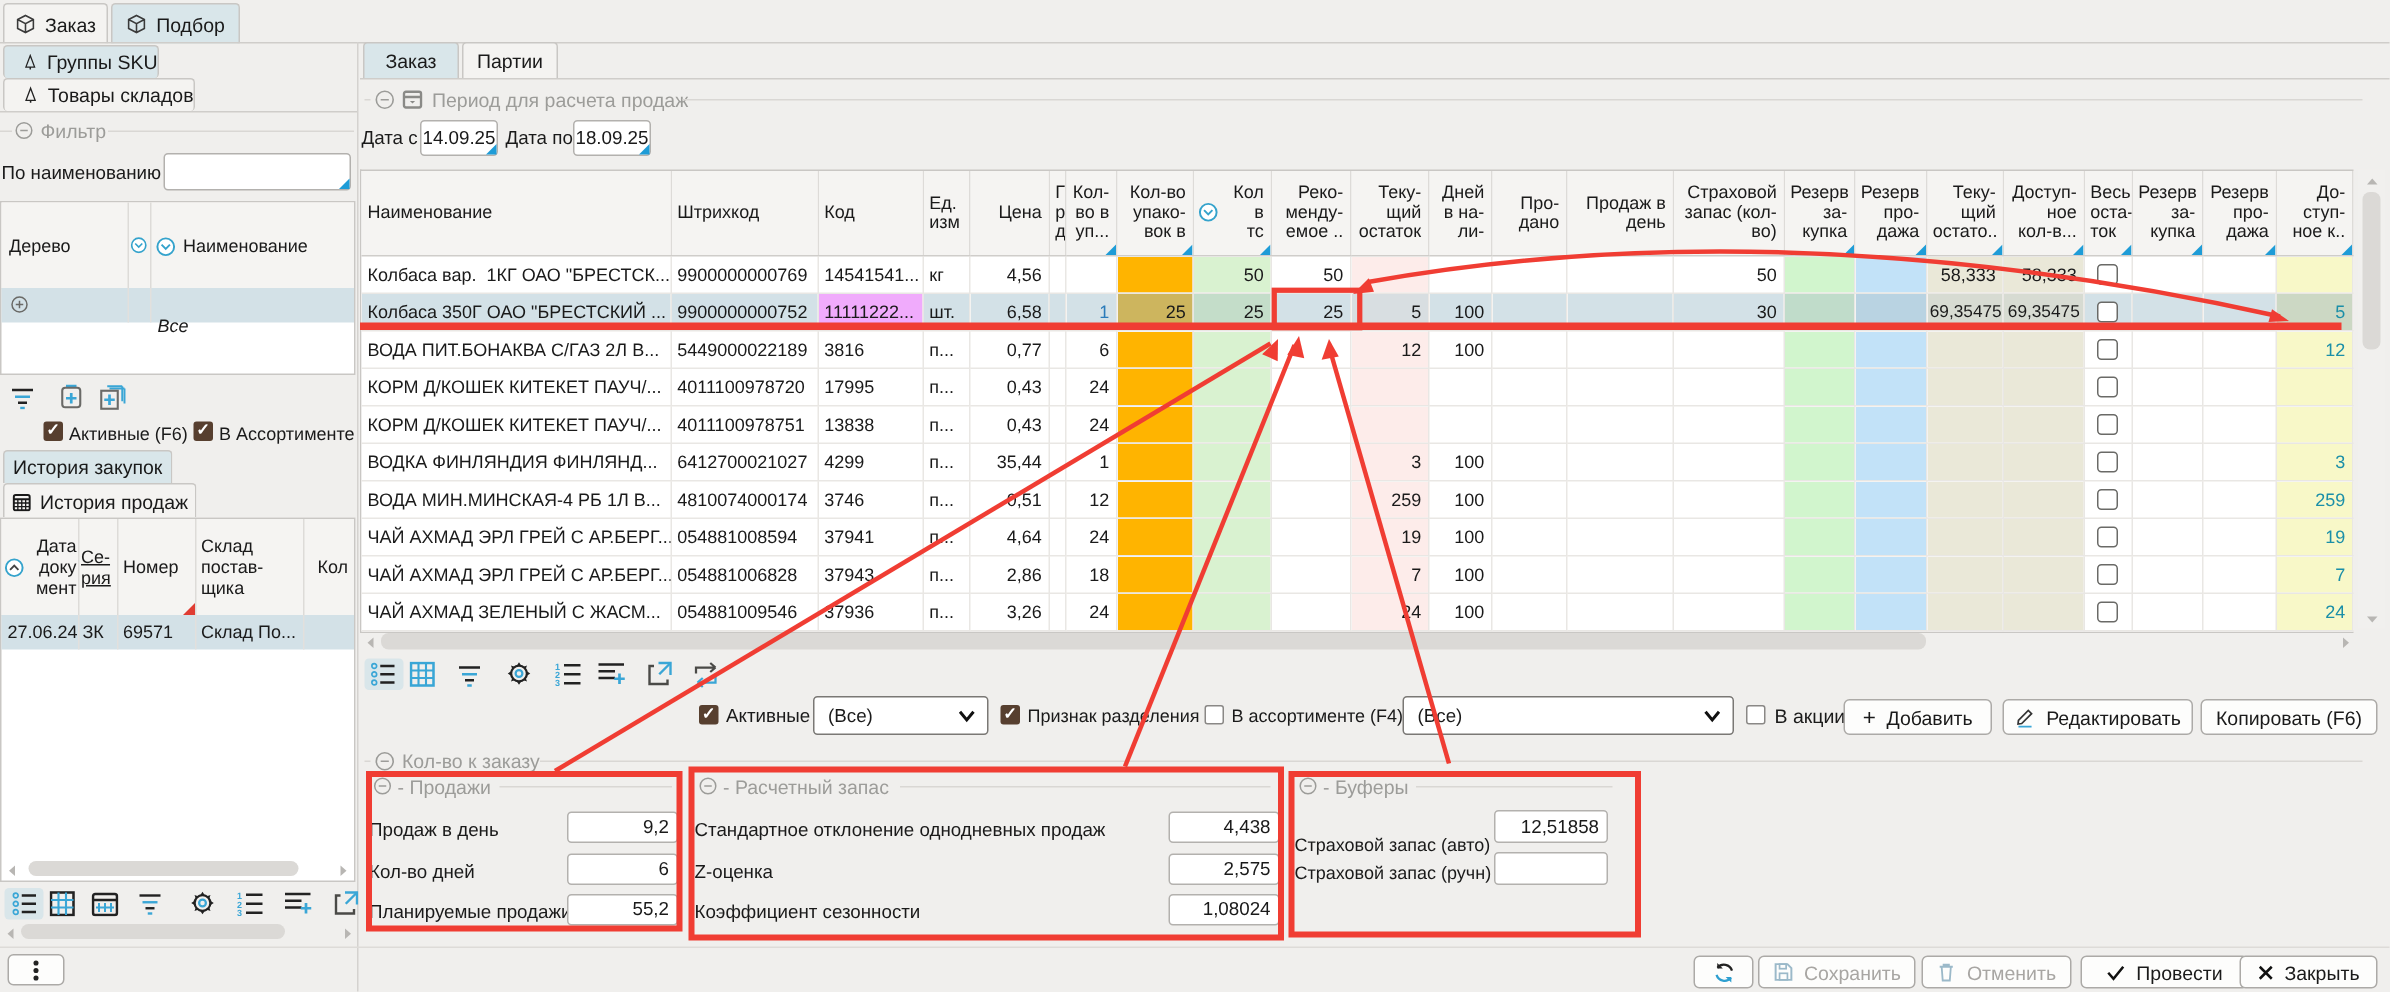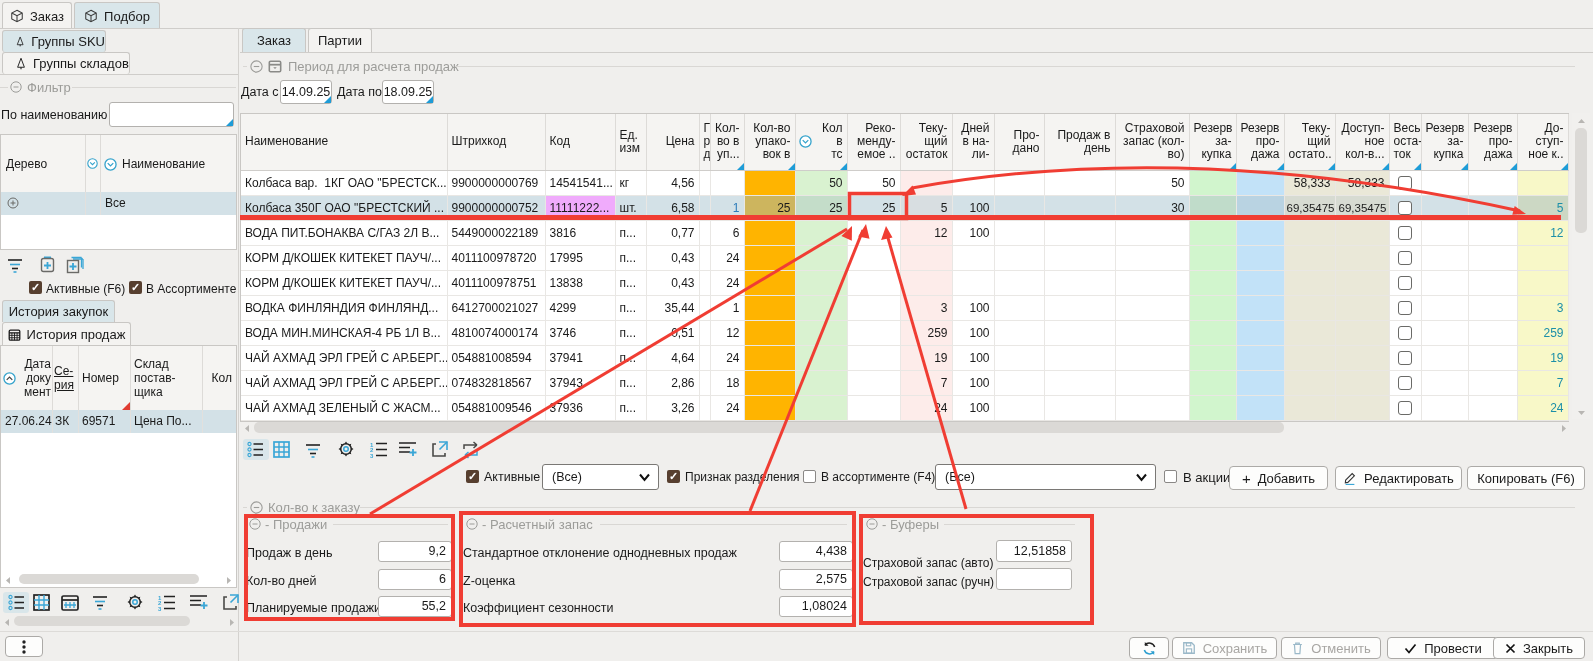--- a/index.html
+++ b/index.html
@@ -57,21 +57,21 @@
         <path d="M8 1 L12.5 13 L3.5 13 Z" fill="none" stroke="#222" stroke-width="1.3"></path>
         <path d="M8 13 L8 15.5" stroke="#222" stroke-width="1.5"></path>
       </svg>
       <span>Группы SKU</span>
     </div>
   <div class="tab abs" style="left:2px;top:52px;width:128px;height:22px;justify-content:flex-start;padding-left:12px;border-radius:3px;">
       <svg width="12" height="13" viewBox="0 0 16 16">
         <path d="M8 1 L12.5 13 L3.5 13 Z" fill="none" stroke="#222" stroke-width="1.3"></path>
         <path d="M8 13 L8 15.5" stroke="#222" stroke-width="1.5"></path>
       </svg>
-      <span>Группы складов</span>
+      <span>Товары складов</span>
     </div>
   <div class="gline abs" style="left:0;top:74px;width:238px;"></div>
 
   <svg class="abs" style="left:10px;top:81px;" width="12" height="12" viewBox="0 0 12 12">
       <circle cx="6" cy="6" r="5.2" fill="none" stroke="#9c9c99" stroke-width="1"></circle>
       <path d="M3.5 6 H8.5" stroke="#9c9c99" stroke-width="1"></path>
     </svg>
   <span class="gtx abs" style="left:27px;top:80px;font-size:13px;">Фильтр</span>
   <div class="gline abs" style="left:0;top:87px;width:8px;background:#d9d7d4;"></div>
   <div class="gline abs" style="left:72px;top:87px;width:164px;background:#d9d7d4;"></div>
@@ -94,21 +94,21 @@
         <path d="M4 5.5 7 8.5 10 5.5" fill="none" stroke="#35a3cc" stroke-width="1.4"></path>
       </svg>
     <span class="abs" style="left:121px;top:22px;">Наименование</span>
     <div class="sel abs" style="left:0;top:57px;width:235px;height:23px;"></div>
     <div class="abs" style="left:84px;top:57px;width:1px;height:23px;background:#e2e0dd;"></div>
     <div class="abs" style="left:99px;top:57px;width:1px;height:23px;background:#e2e0dd;"></div>
     <svg class="abs" style="left:6px;top:62px;" width="12" height="12" viewBox="0 0 12 12">
         <circle cx="6" cy="6" r="5" fill="none" stroke="#6a6a67" stroke-width="1"></circle>
         <path d="M3.5 6 H8.5 M6 3.5 V8.5" stroke="#6a6a67" stroke-width="1"></path>
       </svg>
-    <span class="abs" style="left:104px;top:61px;">Все</span>
+    <span class="abs" style="left:104px;top:75px;font-style:italic;">Все</span>
   </div>
 
   <svg class="abs" style="left:7px;top:257px;" width="16" height="16" viewBox="0 0 16 16">
       <path d="M1 3 H15" stroke="#222" stroke-width="1.6"></path>
       <path d="M3 7.5 H13" stroke="#3aa6d6" stroke-width="1.6"></path>
       <path d="M5 11.5 H11" stroke="#222" stroke-width="1.6"></path>
       <path d="M6.5 15 H9.5" stroke="#3aa6d6" stroke-width="1.6"></path>
     </svg>
   <svg class="abs" style="left:39px;top:256px;" width="17" height="17" viewBox="0 0 17 17">
       <path d="M5 1.5 H12" stroke="#3aa6d6" stroke-width="2"></path>
@@ -156,21 +156,21 @@
     <div class="abs" style="left:205px;top:25px;text-align:right;width:26px;">Кол</div>
     <div class="abs" style="left:121px;top:56px;width:0;height:0;border-left:8px solid transparent;border-bottom:8px solid #e03c32;"></div>
     <div class="sel abs" style="left:0;top:64px;width:235px;height:23px;"></div>
     <div class="abs" style="left:51px;top:64px;width:1px;height:23px;background:#e2e0dd;"></div>
     <div class="abs" style="left:77px;top:64px;width:1px;height:23px;background:#e2e0dd;"></div>
     <div class="abs" style="left:129px;top:64px;width:1px;height:23px;background:#e2e0dd;"></div>
     <div class="abs" style="left:201px;top:64px;width:1px;height:23px;background:#e2e0dd;"></div>
     <span class="abs" style="left:4px;top:68px;">27.06.24</span>
     <span class="abs" style="left:54px;top:68px;">ЗК</span>
     <span class="abs" style="left:81px;top:68px;">69571</span>
-    <span class="abs" style="left:133px;top:68px;">Цена По...</span>
+    <span class="abs" style="left:133px;top:68px;">Склад По...</span>
 
     <svg class="abs" style="left:3px;top:230px;" width="8" height="9" viewBox="0 0 8 9">
         <path d="M6 1 2 4.5 6 8 Z" fill="#b8b6b3"></path>
       </svg>
     <div class="thumb" style="left:18px;top:228px;width:180px;height:10px;"></div>
     <svg class="abs" style="left:224px;top:230px;" width="8" height="9" viewBox="0 0 8 9">
         <path d="M2 1 6 4.5 2 8 Z" fill="#b8b6b3"></path>
       </svg>
   </div>
 
@@ -526,21 +526,21 @@
 <td class="rt cbei" style=""></td>
 <td class="lt" style="">
               <div class="cbe" style="margin:0 auto;width:14px;height:14px;border-radius:3px;border-color:#6a6a67;"></div>
             </td>
 <td class="rt" style=""></td>
 <td class="rt" style=""></td>
 <td class="rt cyel" style="color:#1b8fa8;">19</td>
 </tr>
 <tr style="height:25px;">
 <td class="lt" style="">ЧАЙ АХМАД ЭРЛ ГРЕЙ С АР.БЕРГ...</td>
-<td class="lt" style="">074832818567</td>
+<td class="lt" style="">054881006828</td>
 <td class="lt" style="">37943</td>
 <td class="lt" style="">п...</td>
 <td class="rt" style="">2,86</td>
 <td class="lt" style=""></td>
 <td class="rt" style="">18</td>
 <td class="rt corng" style=""></td>
 <td class="rt cgrn" style=""></td>
 <td class="rt" style=""></td>
 <td class="rt cpnk" style="">7</td>
 <td class="rt" style="">100</td>

